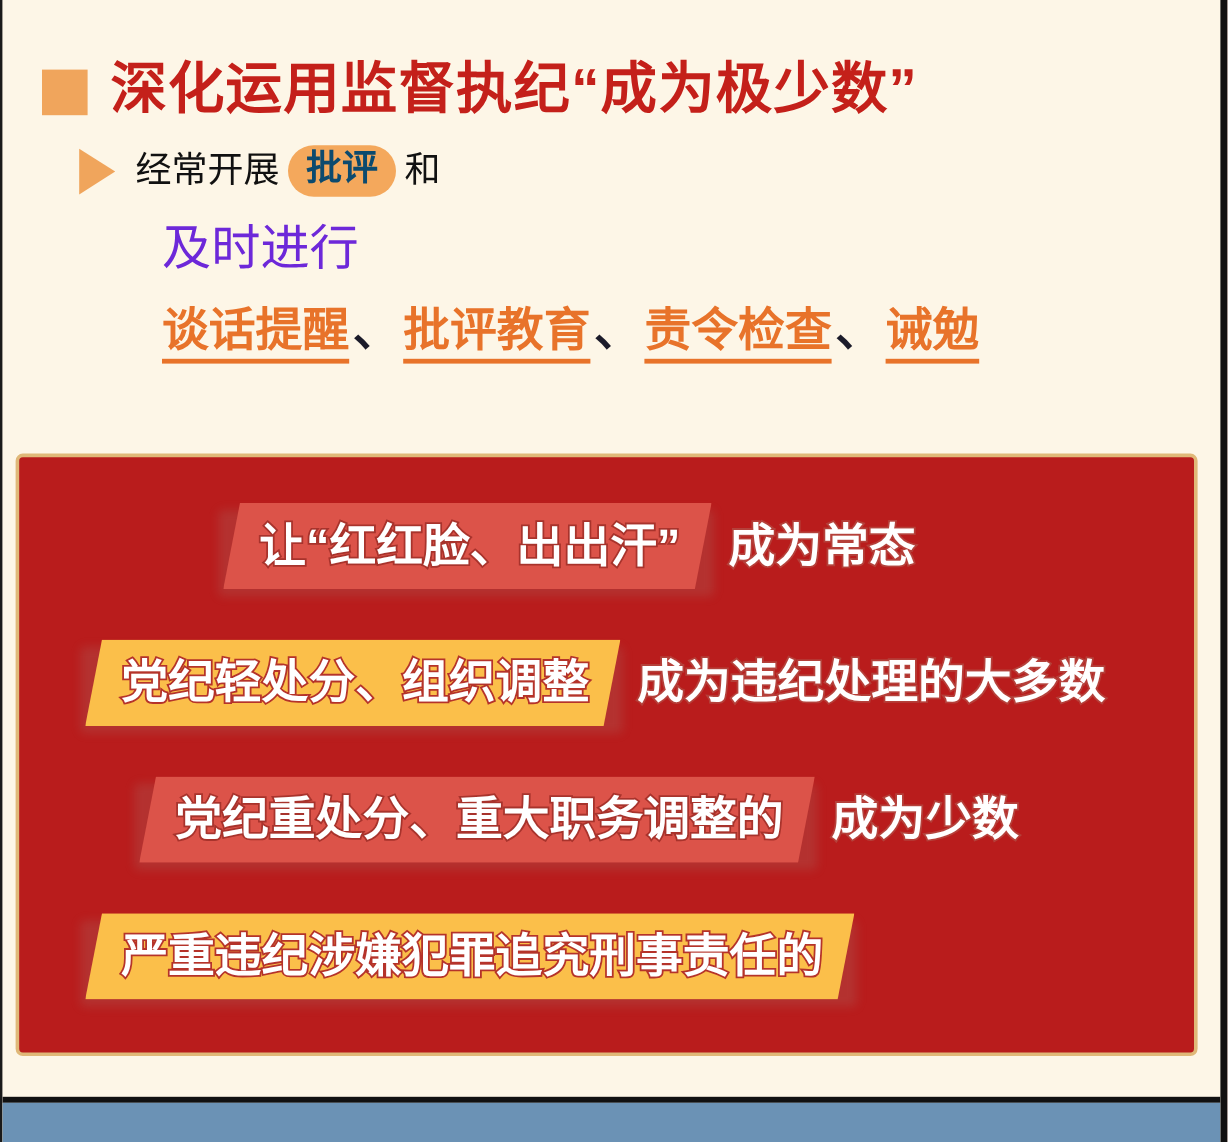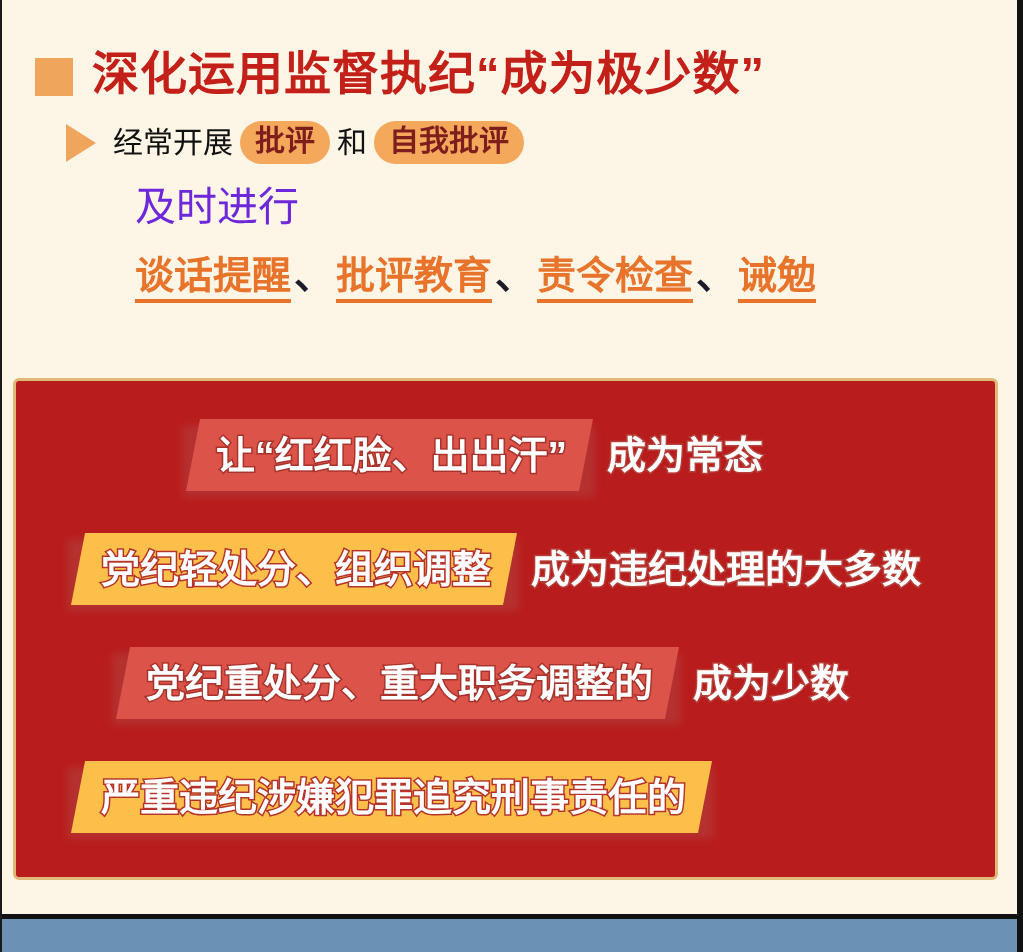--- a/index.html
+++ b/index.html
@@ -91,21 +91,21 @@
     white-space: nowrap;
     display: flex;
     align-items: center;
   }
   .pill {
     display: inline-block;
     background: #f4a85c;
     border-radius: 26px;
     padding: 5px 15px 8px 15px;
     font-weight: 700;
-    color: #7f1d1d;
+    color: #0c4a6e;
     margin: 0 7px;
     line-height: 1;
   }
 
   .line3 {
     padding: 23px 0 0 133px;
     font-size: 41px;
     color: #6d28d9;
     line-height: 1;
     white-space: nowrap;
@@ -226,21 +226,20 @@
       <div class="title-square"></div>
       <div class="title-text">深化运用监督执纪“成为极少数”</div>
     </div>
 
     <div class="sub-row">
       <div class="tri-marker"></div>
       <div class="sub-text">
         <span>经常开展</span>
         <span class="pill">批评</span>
         <span>和</span>
-        <span class="pill">自我批评</span>
       </div>
     </div>
 
     <div class="line3">及时进行</div>
 
     <div class="line4">
       <span class="term">谈话提醒</span><span class="sep">、</span><span class="term">批评教育</span><span class="sep">、</span><span class="term">责令检查</span><span class="sep">、</span><span class="term">诫勉</span>
     </div>
 
   </div>

